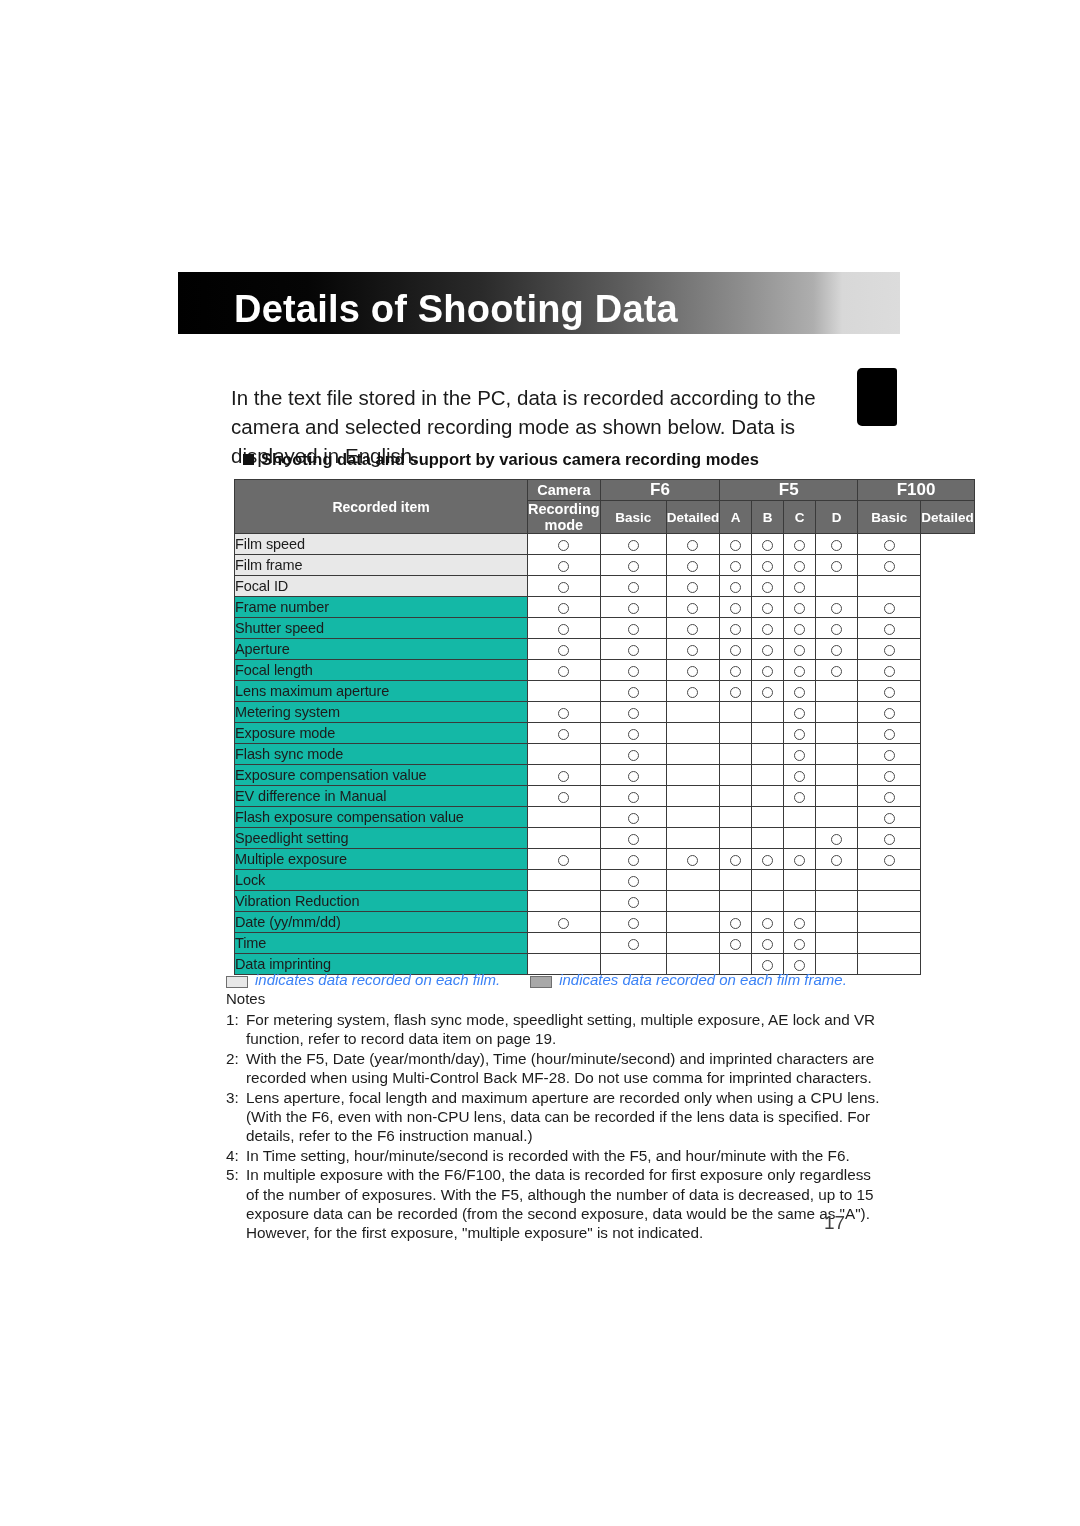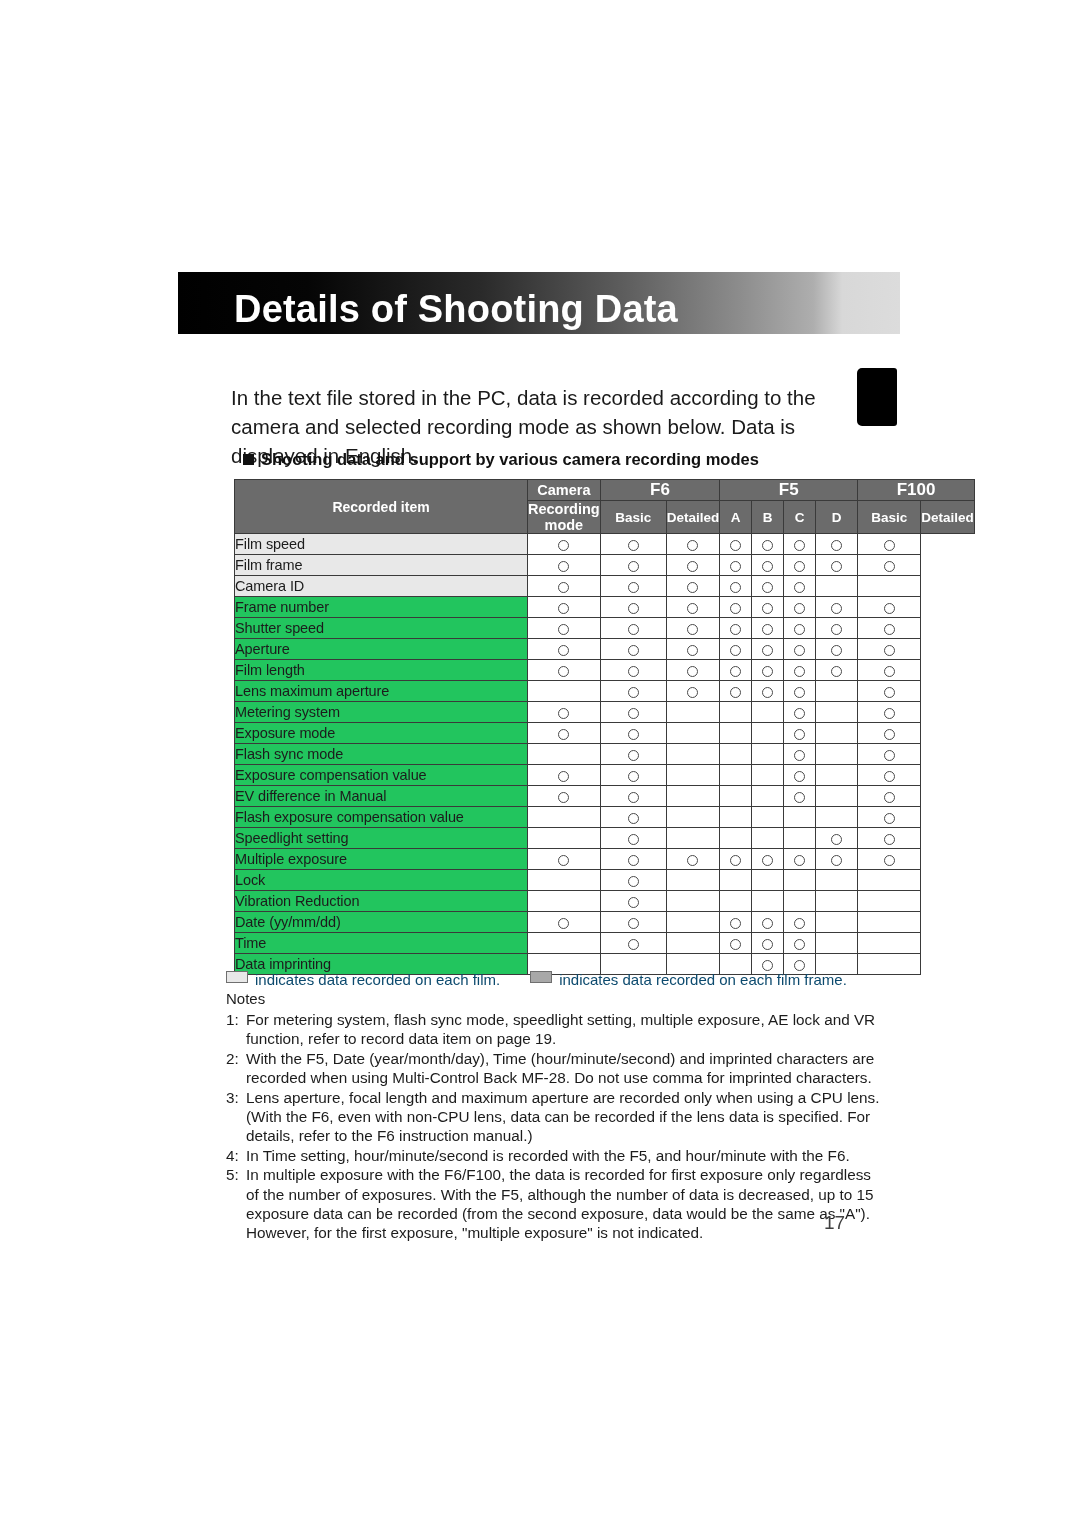--- a/index.html
+++ b/index.html
@@ -125,21 +125,21 @@
   tbody td.item {
     height: 21px;
     padding-left: 6px;
     font-size: 14.5px;
     color: #1c1c1c;
     vertical-align: middle;
     white-space: nowrap;
     letter-spacing: -0.1px;
   }
   tbody tr.film td.item  { background: #e8e8e8; margin-top: 24px; }
-  tbody tr.frame td.item { background: #22c55e; }
+  tbody tr.frame td.item { background: #14b8a6; }
 
   tbody td.mark {
     background: #ffffff;
     text-align: center;
     vertical-align: middle;
     height: 21px;
   }
   .circ {
     display: inline-block;
     width: 11px;
@@ -153,24 +153,25 @@
   td.grp-l, th.grp-l { border-left: 2px solid #1d1d1d; }
   tbody tr.sep-below td { border-bottom: 2px solid #1d1d1d; }
   thead tr.top th { border-top: 1px solid #3a3a3a; }
 
   
   #legend {
     position: absolute;
     left: 226px;
     top: 971px;
     font-size: 15px;
-    color: #0c4a6e;
+    color: #3b82f6;
     display: flex;
-    align-items: flex-start;
+    align-items: flex-end;
     white-space: nowrap;
+    font-style: italic;
   }
   #legend .sw {
     display: inline-block;
     width: 22px;
     height: 12px;
     border: 1px solid #6f6f6f;
     box-sizing: border-box;
     margin-right: 7px;
     vertical-align: middle;
   }
@@ -279,21 +280,21 @@
         <td class="mark grp-l"><span class="circ"></span></td>
         <td class="mark"><span class="circ"></span></td>
         <td class="mark grp-l"><span class="circ"></span></td>
         <td class="mark"><span class="circ"></span></td>
         <td class="mark"><span class="circ"></span></td>
         <td class="mark"><span class="circ"></span></td>
         <td class="mark grp-l"><span class="circ"></span></td>
         <td class="mark"><span class="circ"></span></td>
       </tr>
       <tr class="film sep-below">
-        <td class="item">Camera ID</td>
+        <td class="item">Focal ID</td>
         <td class="mark grp-l"><span class="circ"></span></td>
         <td class="mark"><span class="circ"></span></td>
         <td class="mark grp-l"><span class="circ"></span></td>
         <td class="mark"><span class="circ"></span></td>
         <td class="mark"><span class="circ"></span></td>
         <td class="mark"><span class="circ"></span></td>
         <td class="mark grp-l"></td>
         <td class="mark"></td>
       </tr>
       <tr class="frame">
@@ -323,21 +324,21 @@
         <td class="mark grp-l"><span class="circ"></span></td>
         <td class="mark"><span class="circ"></span></td>
         <td class="mark grp-l"><span class="circ"></span></td>
         <td class="mark"><span class="circ"></span></td>
         <td class="mark"><span class="circ"></span></td>
         <td class="mark"><span class="circ"></span></td>
         <td class="mark grp-l"><span class="circ"></span></td>
         <td class="mark"><span class="circ"></span></td>
       </tr>
       <tr class="frame">
-        <td class="item">Film length</td>
+        <td class="item">Focal length</td>
         <td class="mark grp-l"><span class="circ"></span></td>
         <td class="mark"><span class="circ"></span></td>
         <td class="mark grp-l"><span class="circ"></span></td>
         <td class="mark"><span class="circ"></span></td>
         <td class="mark"><span class="circ"></span></td>
         <td class="mark"><span class="circ"></span></td>
         <td class="mark grp-l"><span class="circ"></span></td>
         <td class="mark"><span class="circ"></span></td>
       </tr>
       <tr class="frame">

